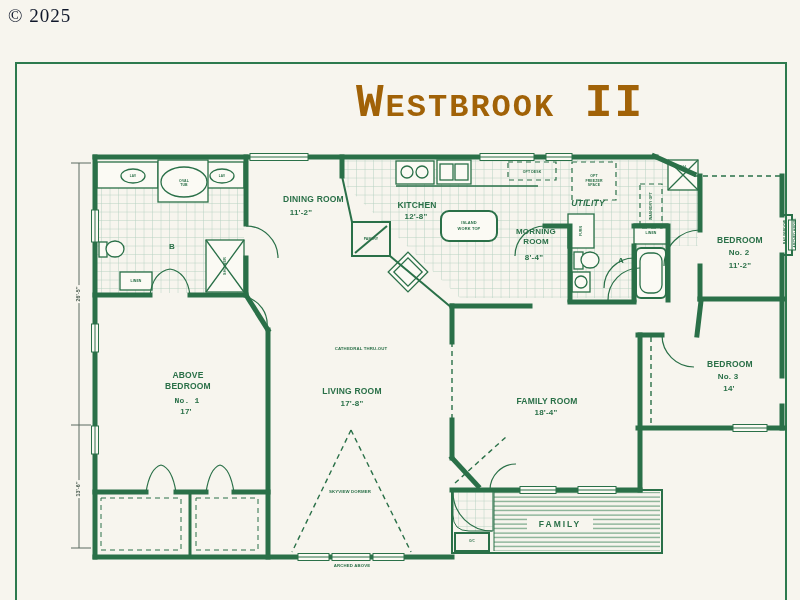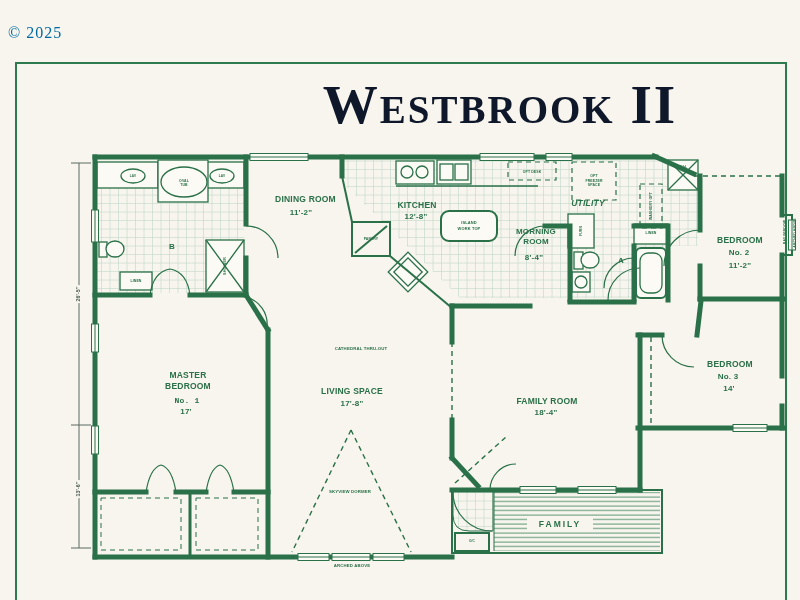--- a/index.html
+++ b/index.html
@@ -1,20 +1,20 @@
 <!DOCTYPE html>
 <html><head>
 <meta charset="utf-8">
 <style>
   html,body{margin:0;padding:0;}
   body{width:800px;height:600px;overflow:hidden;background:#f7f5ee;}
   .page{position:relative;width:800px;height:600px;background:#f7f5ee;font-family:"Liberation Sans",sans-serif;}
   .frame{position:absolute;left:15px;top:62px;width:768px;height:560px;border:2px solid #2d7a4e;}
-  .watermark{position:absolute;left:8px;top:24px;font-family:"Liberation Serif",serif;font-size:16px;color:#0369a1;letter-spacing:1px;}
-  .title{position:absolute;left:500px;top:104px;transform:translate(-50%,-50%);font-family:Liberation Serif, serif;font-weight:bold;font-variant:small-caps;font-size:55px;color:#0f172a;letter-spacing:2px;white-space:nowrap;}
+  .watermark{position:absolute;left:8px;top:5px;font-family:"Liberation Serif",serif;font-size:19px;color:#0f172a;letter-spacing:1px;}
+  .title{position:absolute;left:500px;top:104px;transform:translate(-50%,-50%);font-family:Liberation Mono, monospace;font-weight:bold;font-variant:small-caps;font-size:46px;color:#a16207;letter-spacing:2px;white-space:nowrap;}
   .lbl{position:absolute;font-weight:bold;color:#2a7048;text-align:center;line-height:1.25;letter-spacing:.2px;white-space:nowrap;transform:translate(-50%,-50%);}
   .s85{font-size:8.5px;}
   .s8{font-size:8px;}
   .wrap{white-space:normal;}
   svg{position:absolute;left:0;top:0;}
   .dimlbl{background:#f7f5ee;padding:0 2px;color:#4a5c50;font-weight:bold;}
 </style>
 </head>
 <body>
 
@@ -203,38 +203,38 @@
     </g>
 
     <g stroke="#5a6b60" stroke-width="1" fill="none">
       <line x1="79" y1="163" x2="79" y2="548"></line>
       <line x1="71" y1="163" x2="91" y2="163"></line>
       <line x1="71" y1="425" x2="91" y2="425"></line>
       <line x1="71" y1="548" x2="91" y2="548"></line>
     </g>
   </svg>
 
-  <div class="lbl s85" style="left:292px;top:199px;padding-left:27px;">DINING ROOM</div>
+  <div class="lbl s85" style="left:300px;top:199px;padding-left:27px;">DINING ROOM</div>
   <div class="lbl s8" style="left:301px;top:213px;">11'-2"</div>
   <div class="lbl s85" style="left:417px;top:205px;">KITCHEN</div>
   <div class="lbl s8" style="left:416px;top:217px;">12'-8"</div>
   <div class="lbl s8 wrap" style="left:536px;top:237px;width:50px;">MORNING ROOM</div>
   <div class="lbl s8" style="left:534px;top:258px;">8'-4"</div>
   <div class="lbl s85" style="left:588px;top:203px;font-style:italic;">UTILITY</div>
   <div class="lbl s85" style="left:740px;top:240px;">BEDROOM</div>
   <div class="lbl s8" style="left:739px;top:253px;">No. 2</div>
   <div class="lbl s8" style="left:740px;top:266px;">11'-2"</div>
   <div class="lbl s85" style="left:730px;top:364px;">BEDROOM</div>
   <div class="lbl s8" style="left:728px;top:377px;">No. 3</div>
   <div class="lbl s8" style="left:729px;top:389px;">14'</div>
   <div class="lbl s85" style="left:547px;top:401px;">FAMILY ROOM</div>
   <div class="lbl s8" style="left:546px;top:413px;">18'-4"</div>
-  <div class="lbl s85" style="left:352px;top:391px;">LIVING SPACE</div>
+  <div class="lbl s85" style="left:352px;top:391px;">LIVING ROOM</div>
   <div class="lbl s8" style="left:352px;top:404px;">17'-8"</div>
-  <div class="lbl s85 wrap" style="left:188px;top:381px;width:56px;">MASTER BEDROOM</div>
+  <div class="lbl s85 wrap" style="left:188px;top:381px;width:56px;">ABOVE BEDROOM</div>
   <div class="lbl s8" style="left:187px;top:401px;font-family:Liberation Mono, monospace;">No. 1</div>
   <div class="lbl s8" style="left:186px;top:412px;">17'</div>
   <div class="lbl s85" style="left:560px;top:524px;letter-spacing:2px;">FAMILY</div>
 
   <div class="lbl" style="left:361px;top:349px;font-size:7px;transform:translate(-50%,-50%) scale(.62);">CATHEDRAL THRU-OUT</div>
   <div class="lbl" style="left:350px;top:492px;font-size:7px;transform:translate(-50%,-50%) scale(.62);">SKYVIEW DORMER</div>
   <div class="lbl" style="left:352px;top:566px;font-size:7px;transform:translate(-50%,-50%) scale(.62);">ARCHED ABOVE</div>
   <div class="lbl" style="left:795px;top:233px;font-size:7px;transform:translate(-50%,-50%) rotate(-90deg) scale(.5);">ARCHED ABOVE</div>
   <div class="lbl" style="left:785px;top:232px;font-size:7px;transform:translate(-50%,-50%) rotate(-90deg) scale(.5);">BAY WINDOW</div>
   <div class="lbl wrap" style="left:469px;top:226px;width:40px;font-size:7px;transform:translate(-50%,-50%) scale(.57);">ISLAND WORK TOP</div>

